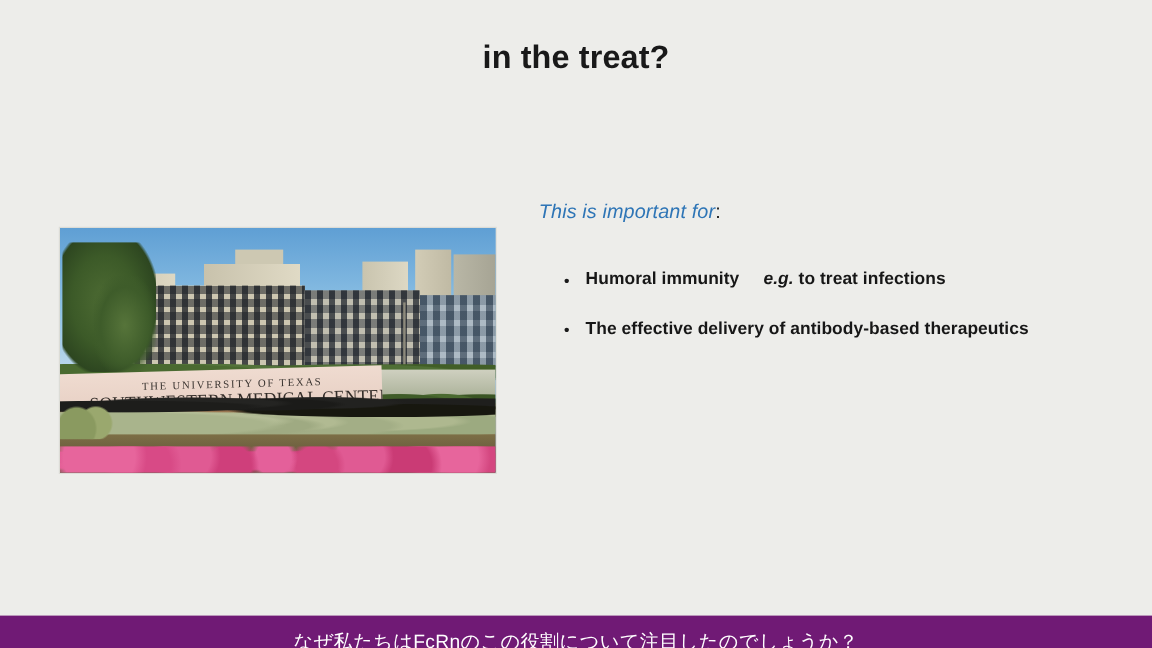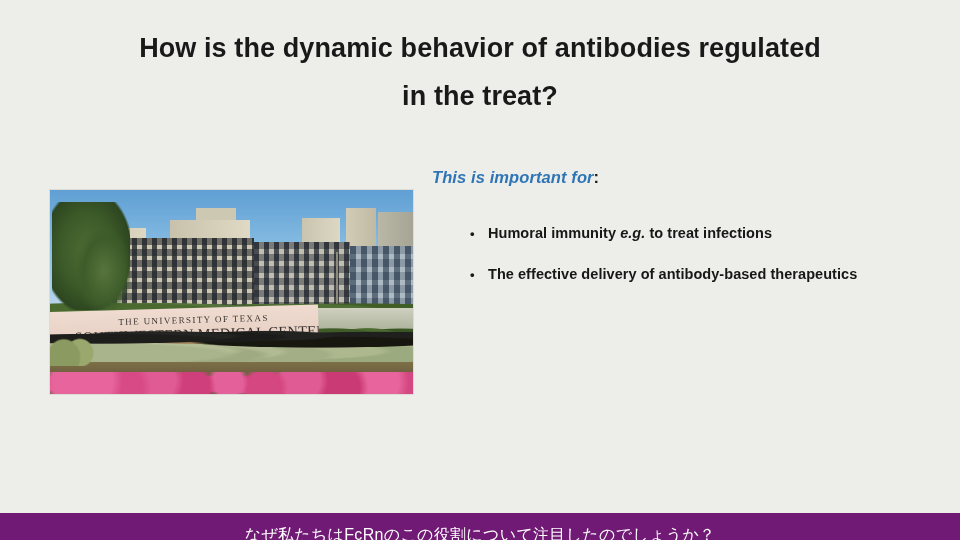--- a/index.html
+++ b/index.html
@@ -234,25 +234,26 @@
   }
 
   
   #body-block {
     position:absolute;
     left:432px; top:168px;
     width:488px;
   }
   #lead {
     font-size:16.5px;
-    font-weight:bold;
+    font-weight:normal;
     font-style:italic;
     color:#2e75b6;
     letter-spacing:0.1px;
     margin-bottom:26px;
+    margin-left:17px;
   }
   #lead .colon {
     color:#1a1a1a;
     font-style:normal;
   }
   ul#bullets {
     list-style:none;
     margin:0; padding:0;
   }
   ul#bullets li {
@@ -267,20 +268,21 @@
   ul#bullets li::before {
     content:"\2022";
     position:absolute;
     left:38px; top:0;
     font-size:13px;
     color:#1a1a1a;
   }
   ul#bullets li i {
     font-style:italic;
     font-weight:bold;
+    margin-left:16px;
   }
 
   
   #caption-bar {
     position:absolute;
     left:0; top:513px;
     width:960px; height:44px;
     background:#701a75;
     display:flex;
     align-items:center;
@@ -292,21 +294,20 @@
     letter-spacing:0.3px;
     white-space:nowrap;
   }
 </style>
 </head>
 <body>
 
 <div id="slide">
 
   <div id="title-block">
-    <div class="title-line">How is the dynamic behavior of antibodies regulated</div>
     <div class="title-line">in the treat?</div>
   </div>
 
   <div id="photo">
     <div class="sky"></div>
     <div class="tower-a"></div>
     <div class="tower-b"></div>
     <div class="tower-c"></div>
     <div class="blk-center-top"></div>
     <div class="blk-center"></div>

